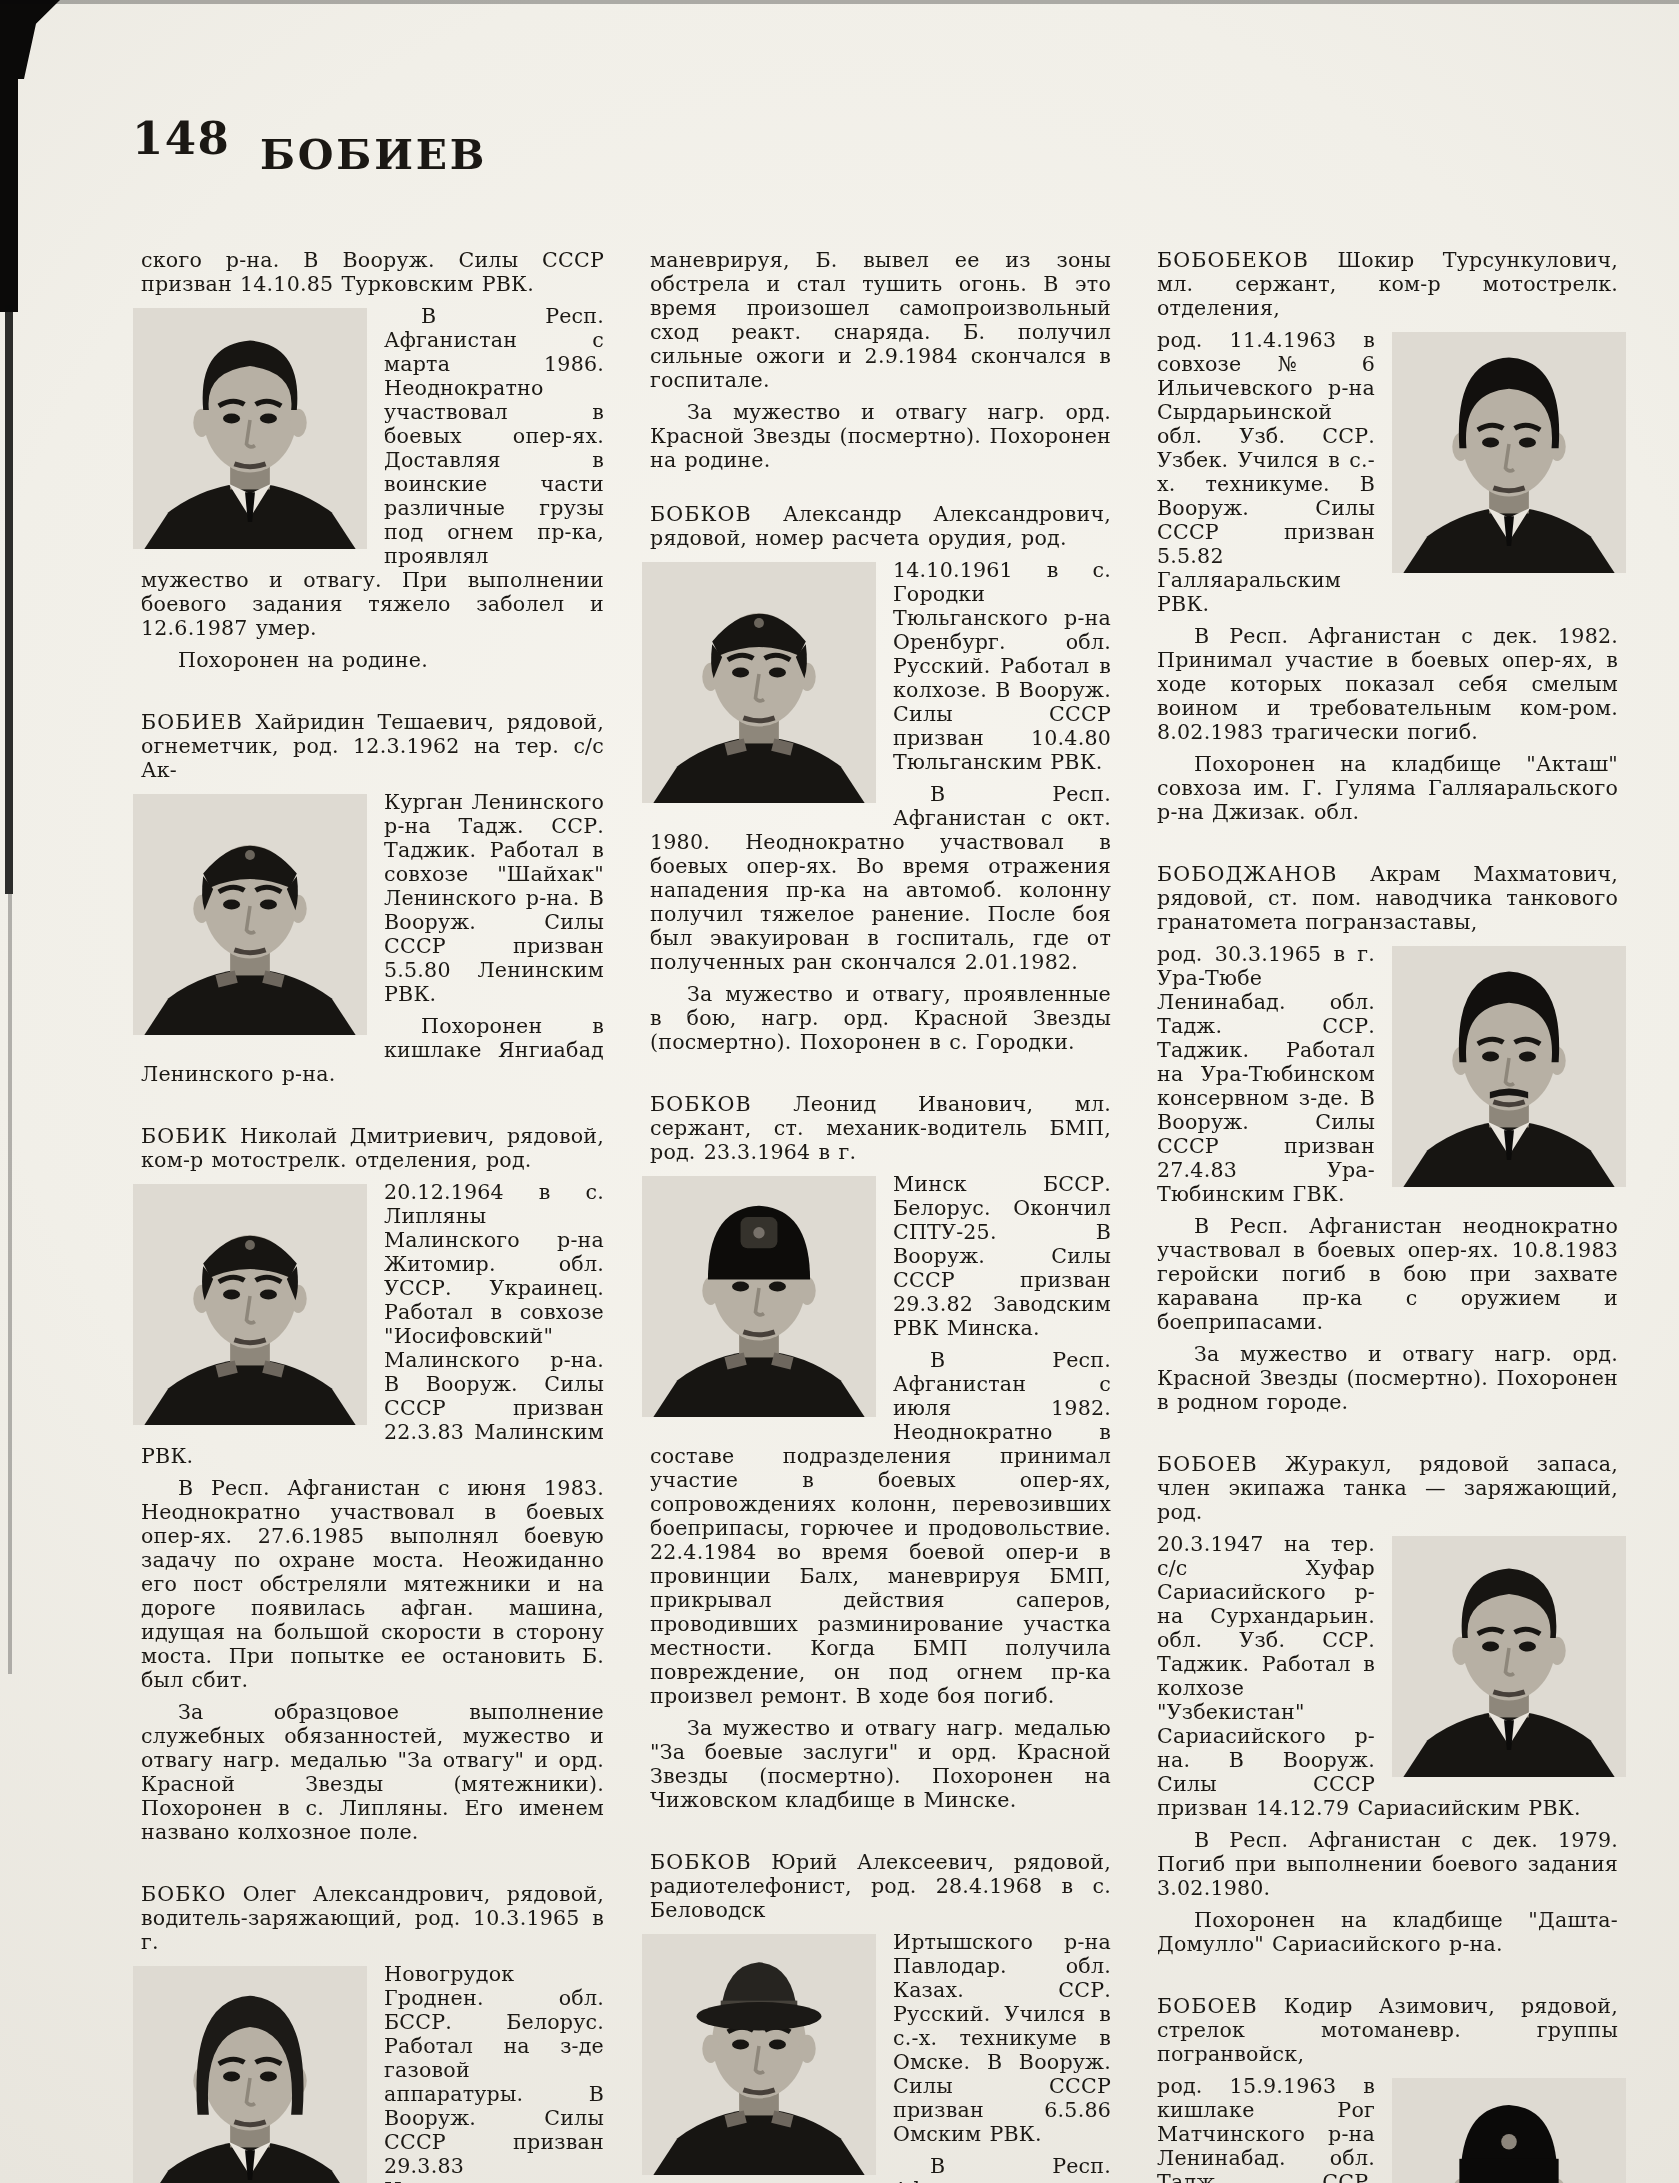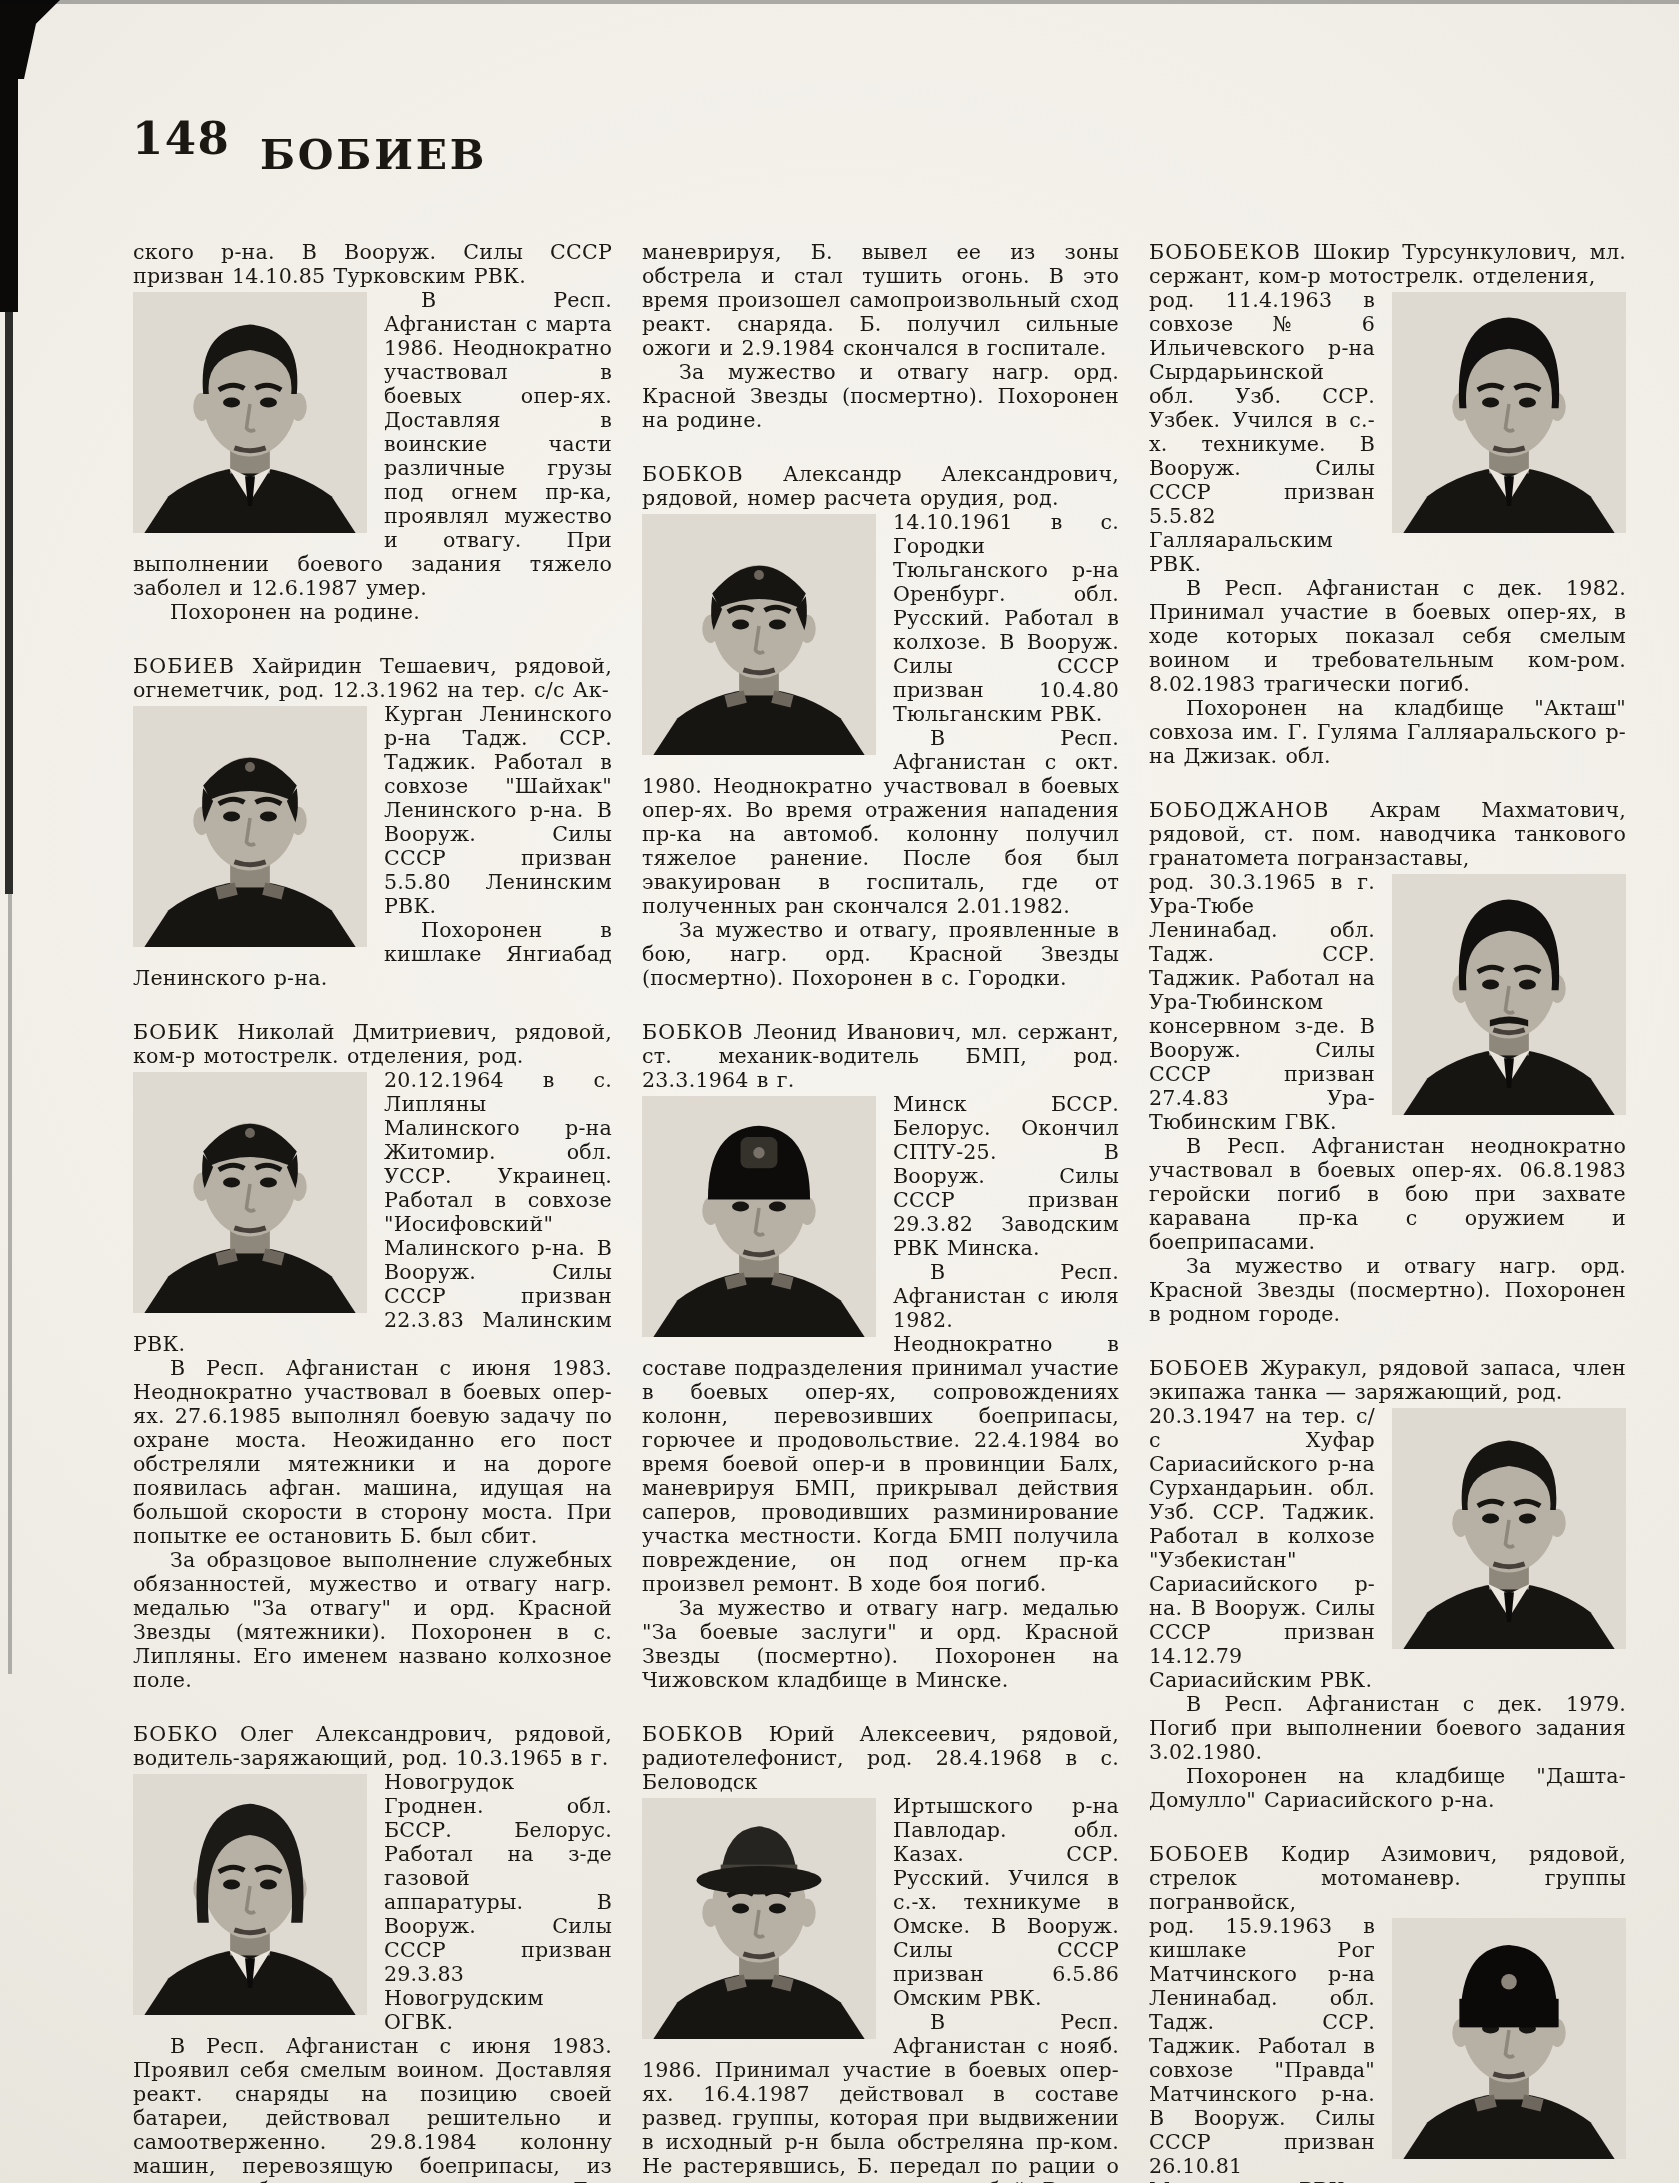--- a/index.html
+++ b/index.html
@@ -10,21 +10,21 @@
     color:#1b1814;
   }
   .page{position:absolute;inset:0;}
   .hdr-num{position:absolute;left:132px;top:112px;font-size:45px;font-weight:bold;letter-spacing:1.4px;}
   .hdr-title{position:absolute;left:260px;top:131px;font-size:41px;font-weight:bold;letter-spacing:2.8px;}
   .col{position:absolute;top:240px;font-size:20.6px;line-height:24px;text-align:justify;
        letter-spacing:0.2px;word-spacing:1.4px;}
   #col1{left:133px;width:479px;}
   #col2{left:642px;width:477px;}
   #col3{left:1149px;width:477px;}
-  .para{margin:0;}
+  .para{margin:8px;}
   .ind{text-indent:37px;}
   .entry{margin-bottom:30px;}
   .entry::after{content:"";display:block;clear:both;}
   .surname{font-weight:normal;letter-spacing:1.1px;}
   .photo{float:left;width:234px;height:241px;margin:4.3px 17px 5.7px 0;background:#dcd8d0;
          box-shadow:0 0 0 0.7px rgba(40,36,30,.25) inset;}
   .photo.right{float:right;margin:4.3px 0 5.7px 17px;}
   .photo svg{display:block;width:100%;height:100%;}
   
   .art{position:absolute;background:#0b0a09;}
@@ -282,21 +282,21 @@
             <ellipse cx="191" cy="156" rx="12" ry="7" fill="#171512"></ellipse>
             <path d="M165 158 L160 192 Q165 199 172 194" stroke="#8e877b" stroke-width="5" fill="none"></path>
             <path d="M138 206 Q165 196 192 206 L192 215 Q165 206 138 215 Z" fill="#171512"></path>
             <path d="M143 220 Q165 228 187 220" stroke="#47403a" stroke-width="7" fill="none"></path>
             <path d="M95 164 Q87 40 165 36 Q243 40 235 164 L225 164 Q232 86 165 80 Q98 86 105 164 Z" fill="#12100e"></path>
             <path d="M135 248 L165 296 L195 248 L165 262 Z" fill="#e9e5dd"></path>
             <path d="M158 260 L172 260 L168 302 L162 302 Z" fill="#0c0b0a"></path>
           </svg>
         </div>
         <p class="para">род. 30.3.1965 в г. Ура-Тюбе Ленинабад. обл. Тадж. ССР. Таджик. Работал на Ура-Тюбинском консервном з-де. В Вооруж. Силы СССР призван 27.4.83 Ура-Тюбинским ГВК.</p>
-        <p class="para ind">В Респ. Афганистан неоднократно участвовал в боевых опер-ях. 06.8.1983 геройски погиб в бою при захвате каравана пр-ка с оружием и боеприпасами.</p>
+        <p class="para ind">В Респ. Афганистан неоднократно участвовал в боевых опер-ях. 10.8.1983 геройски погиб в бою при захвате каравана пр-ка с оружием и боеприпасами.</p>
         <p class="para ind">За мужество и отвагу нагр. орд. Красной Звезды (посмертно). Похоронен в родном городе.</p>
       </div>
       <div class="entry">
         <p class="para"><b class="surname">БОБОЕВ</b> Журакул, рядовой запаса, член экипажа танка — заряжающий, род.</p>
         <div class="photo right">
           <svg xmlns="http://www.w3.org/2000/svg" viewBox="0 0 330 340" preserveAspectRatio="none">
             <rect width="330" height="340" fill="#dedad2"></rect>
             <path d="M16 340 L50 288 Q102 250 165 246 Q228 250 280 288 L314 340 Z" fill="#171512"></path>
             <rect x="137" y="204" width="56" height="52" fill="#8e877b"></rect>
             <ellipse cx="165" cy="152" rx="66" ry="80" fill="#b7b0a4"></ellipse>

